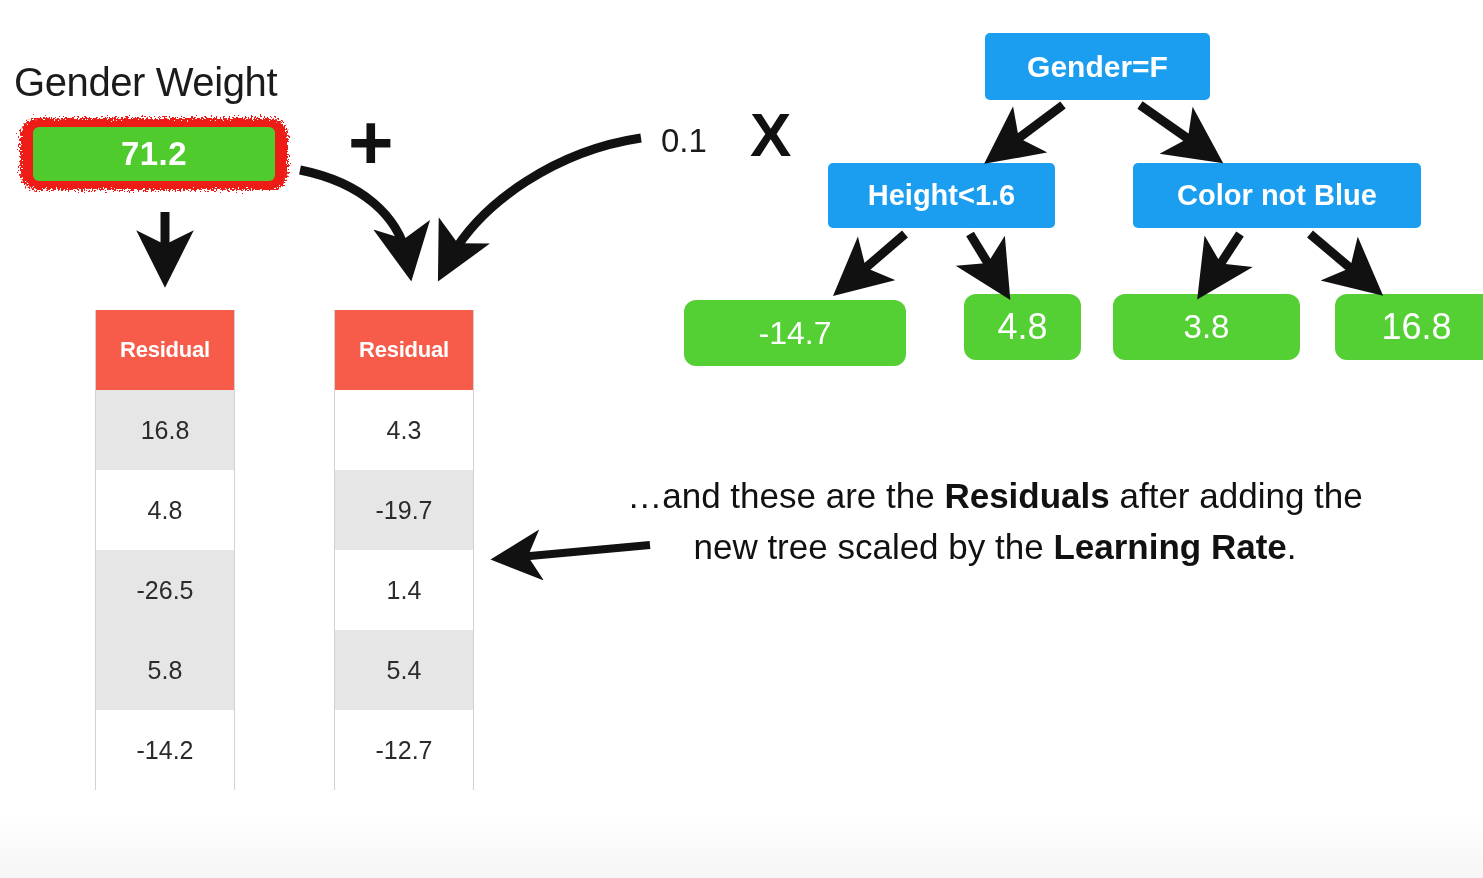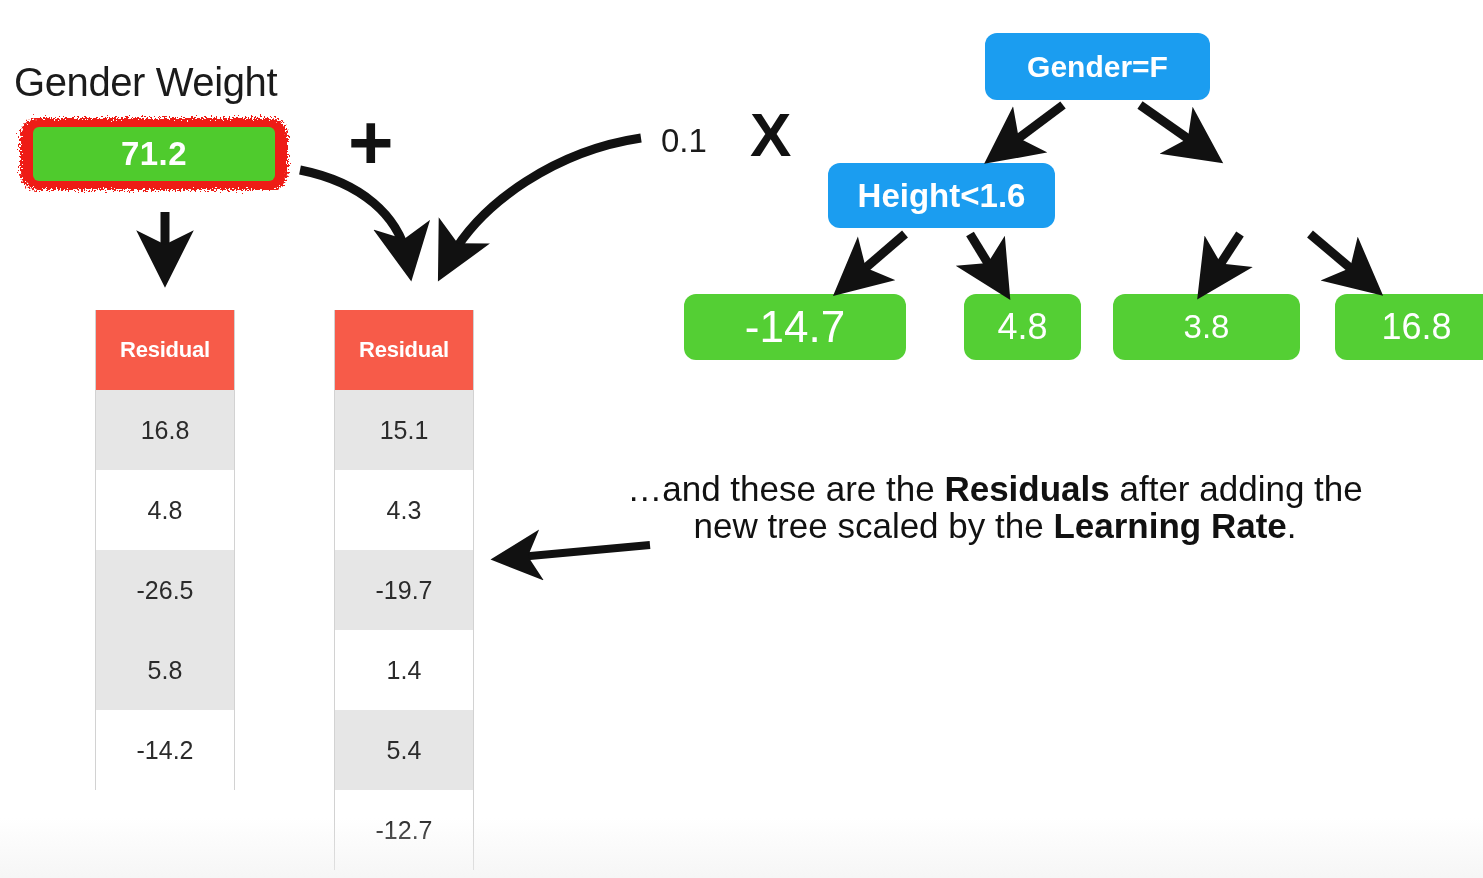--- a/index.html
+++ b/index.html
@@ -117,53 +117,53 @@
     font-size: 25px;
     color: #2b2b2b;
     background: #ffffff;
   }
   .res-cell.odd { background: #e6e6e6; }
 
   
   .node-blue {
     background: #1b9df0;
     color: #ffffff;
-    border-radius: 12px;
+    border-radius: 5px;
     display: flex;
     align-items: center;
     justify-content: center;
     font-weight: 700;
     white-space: nowrap;
   }
   .node-green {
     background: #54cf34;
     color: #ffffff;
     border-radius: 12px;
     display: flex;
     align-items: center;
     justify-content: center;
     font-weight: 400;
     white-space: nowrap;
   }
   #node-root   { left: 985px; top: 33px;  width: 225px; height: 67px; font-size: 30px; }
-  #node-left   { left: 828px; top: 163px; width: 227px; height: 65px; font-size: 33px; }
+  #node-left   { left: 828px; top: 163px; width: 227px; height: 65px; font-size: 29px; }
   #node-right  { left: 1133px;top: 163px; width: 288px; height: 65px; font-size: 29px; }
-  #leaf-0 { left: 684px;  top: 294px; width: 222px; height: 66px; font-size: 44px; }
+  #leaf-0 { left: 684px;  top: 300px; width: 222px; height: 66px; font-size: 32px; }
   #leaf-1 { left: 964px;  top: 294px; width: 117px; height: 66px; font-size: 36px; }
   #leaf-2 { left: 1113px; top: 294px; width: 187px; height: 66px; font-size: 33px; }
   #leaf-3 { left: 1335px; top: 294px; width: 163px; height: 66px; font-size: 36px; }
 
   
   #caption {
     left: 600px;
     top: 470px;
     width: 790px;
     text-align: center;
     font-size: 35px;
-    line-height: 37px;
+    line-height: 51px;
     color: #111111;
   }
   #caption b { font-weight: 700; }
 
   svg.overlay {
     position: absolute;
     left: 0; top: 0;
     width: 1483px;
     height: 878px;
     pointer-events: none;
@@ -246,32 +246,32 @@
     <div class="res-head">Residual</div>
     <div class="res-cell odd">16.8</div>
     <div class="res-cell">4.8</div>
     <div class="res-cell odd">-26.5</div>
     <div class="res-cell odd">5.8</div>
     <div class="res-cell">-14.2</div>
   </div>
 
   <div class="abs res-table" id="res-table-new">
     <div class="res-head">Residual</div>
-    <div class="res-cell odd">15.1</div>
     <div class="res-cell">4.3</div>
     <div class="res-cell odd">-19.7</div>
     <div class="res-cell">1.4</div>
     <div class="res-cell odd">5.4</div>
     <div class="res-cell">-12.7</div>
   </div>
 
   <div class="abs node-blue" id="node-root">Gender=F</div>
 
   <div class="abs node-blue" id="node-left">Height&lt;1.6</div>
 
+  <div class="abs node-blue" id="node-right">Color not Blue</div>
 
   <div class="abs node-green" id="leaf-0">-14.7</div>
 
   <div class="abs node-green" id="leaf-1">4.8</div>
 
   <div class="abs node-green" id="leaf-2">3.8</div>
 
   <div class="abs node-green" id="leaf-3">16.8</div>
 
   <div class="abs" id="caption">

